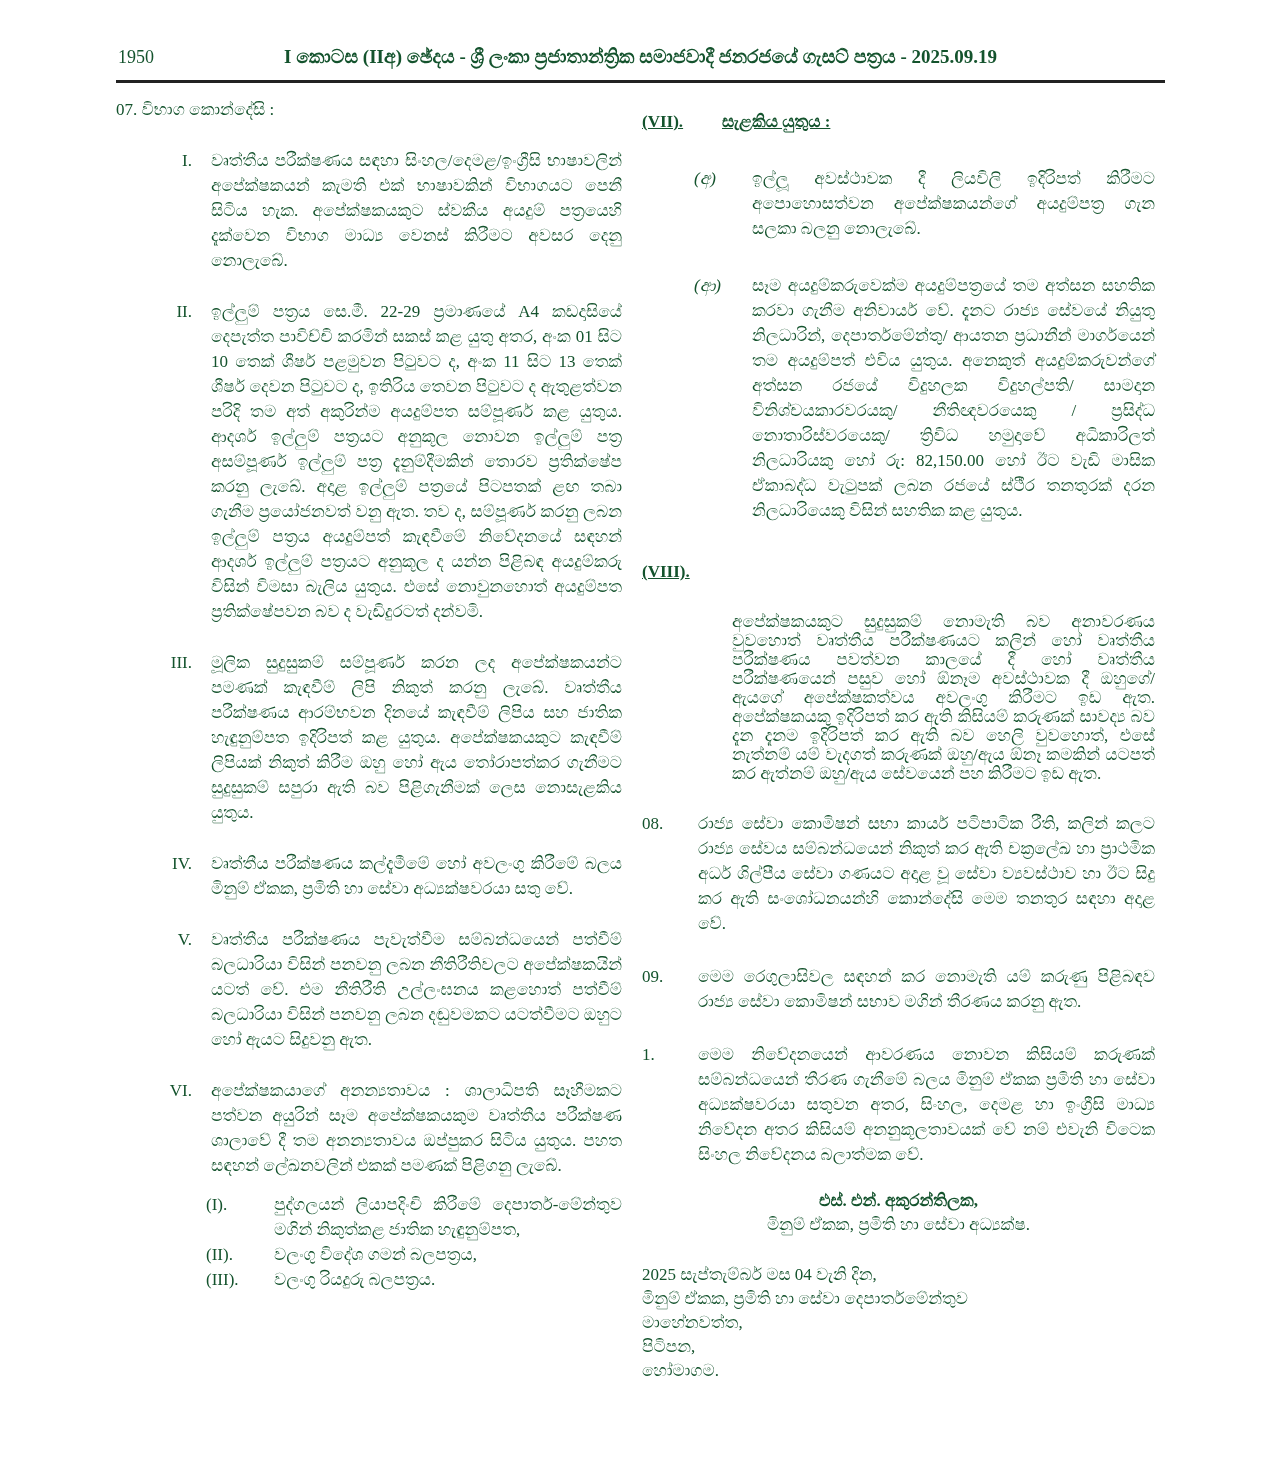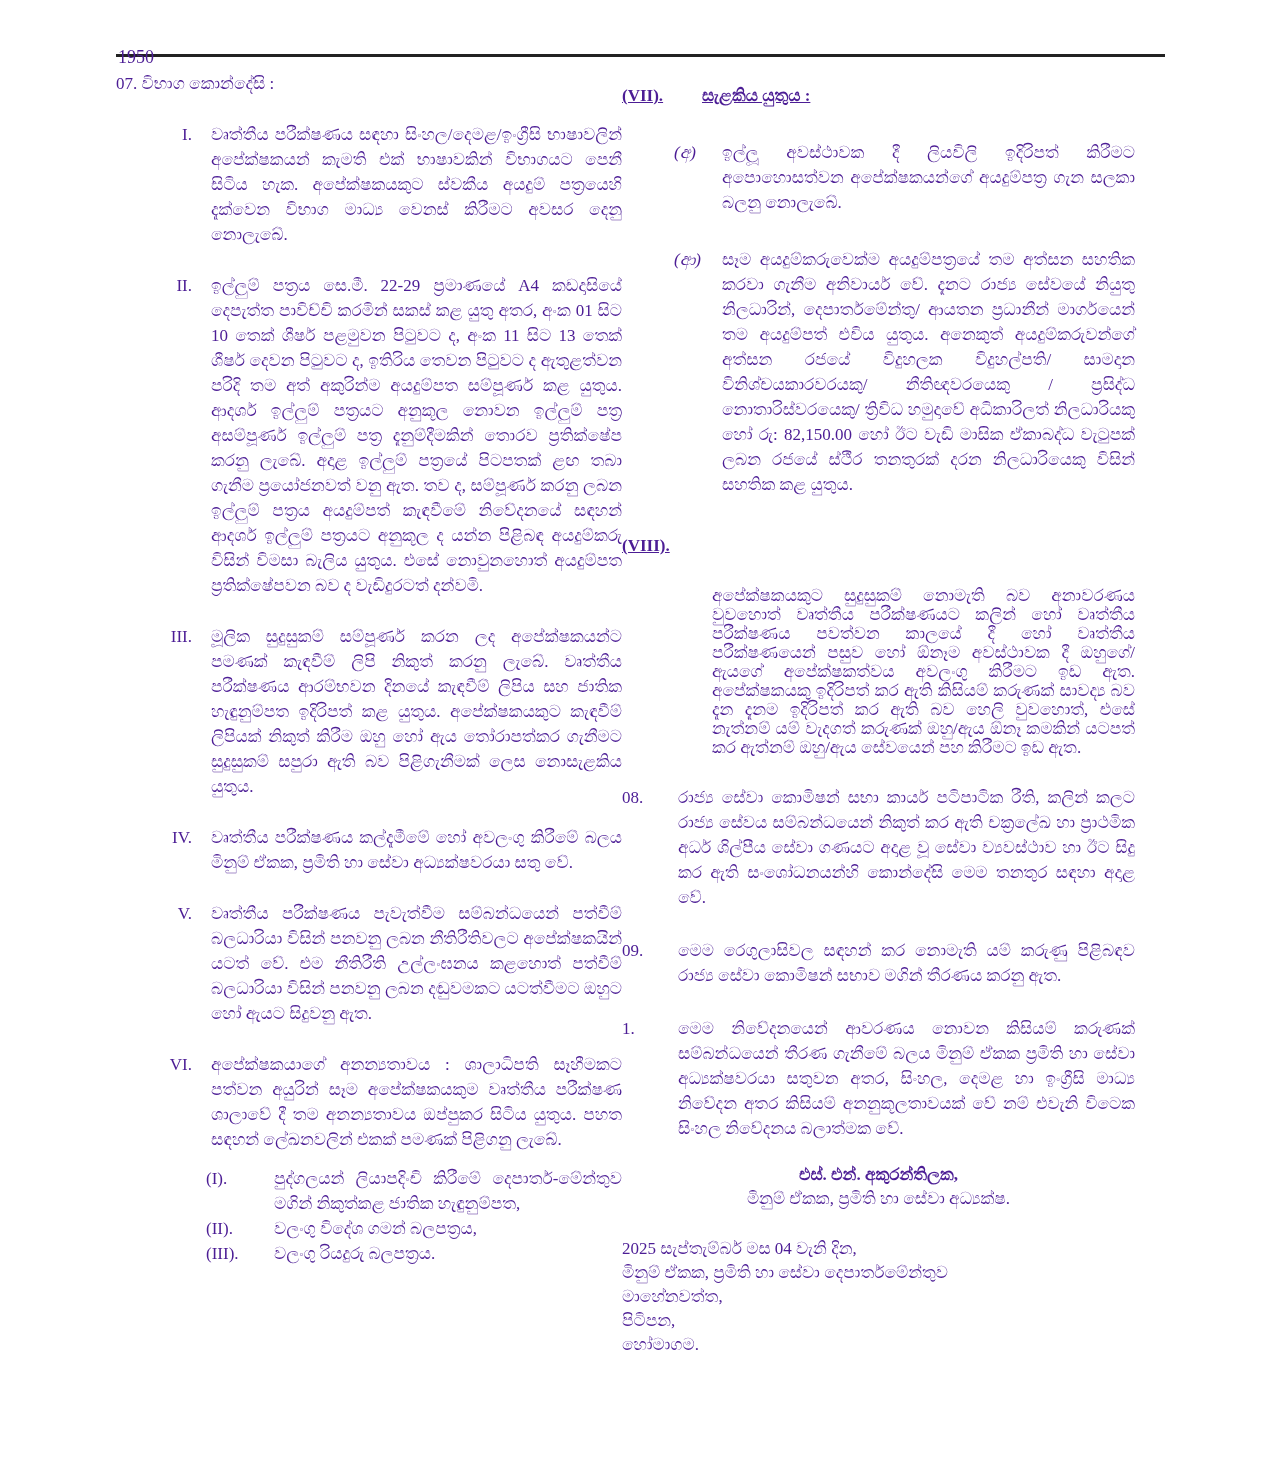--- a/index.html
+++ b/index.html
@@ -1,30 +1,30 @@
 <!DOCTYPE html>
 <html><head>
 <meta charset="utf-8">
 <style>
   html,body{margin:0;padding:0;background:#ffffff;}
   .page{
     position:relative;
     width:1275px;height:1477px;overflow:hidden;
-    background:#ffffff;color:#4c1d95;
+    background:#ffffff;color:#14532d;
     font-family:"Liberation Serif","DejaVu Serif",serif;
     font-size:17px;
     box-sizing:border-box;
     padding:44px 110px 30px 116px;
   }
   
   .masthead{position:relative;text-align:center;font-weight:bold;font-size:19px;line-height:26px;}
   .page-number{position:absolute;left:2px;top:0;font-weight:normal;font-size:18px;}
   .header-rule{border:0;border-top:3px solid #222;margin:10px 0 0 0;}
   
-  .columns{display:flex;margin-top:14px;align-items:flex-start;}
+  .columns{display:flex;gap:20px;margin-top:14px;align-items:flex-start;}
   .col{box-sizing:border-box;}
   .col-left{width:506px;}
   .col-right{width:513px;}
   .sec-heading{line-height:25px;}
   
   .item{display:flex;margin-top:26px;line-height:25px;}
   .item:first-of-type{margin-top:24px;}
   .item-label{flex:0 0 76px;text-align:right;}
   .item-text{flex:1;margin-left:19px;text-align:justify;}
   .italic-lead{}
@@ -33,36 +33,37 @@
   .sub-label{flex:0 0 54px;}
   .sub-text{flex:1;margin-left:14px;text-align:justify;}
   
   .heading-row{display:flex;font-weight:bold;line-height:25px;text-decoration:underline;}
   .vii-row{margin-top:12px;}
   .viii-row{margin-top:36px;}
   .heading-label{flex:0 0 80px;}
   .heading-text{flex:1;}
   .letter-item{display:flex;margin:32px 0 0 52px;line-height:25px;}
   .letter-label{flex:0 0 42px;font-style:italic;}
-  .letter-text{flex:1;margin-left:6px;text-align:justify;}
+  .letter-text{flex:1;margin-left:16px;text-align:justify;}
   .viii-body{margin:28px 0 0 90px;line-height:19px;text-align:justify;}
   .num-item{display:flex;margin-top:28px;line-height:25px;}
   .num-label{flex:0 0 44px;}
   .num-text{flex:1;margin-left:12px;text-align:justify;}
   .signature{margin-top:22px;text-align:center;line-height:24px;}
   .signature-name{font-weight:bold;}
   .issued{margin-top:26px;line-height:24px;}
 </style>
 </head>
 <body>
 
 <div class="page">
 
   <div class="masthead">
     <span class="page-number">1950</span>
+    <span>I කොටස (IIඅ) ඡේදය - ශ්‍රී ලංකා ප්‍රජාතාන්ත්‍රික සමාජවාදී ජනරජයේ ගැසට් පත්‍රය - 2025.09.19</span>
   </div>
   <hr class="header-rule">
 
   <div class="columns">
 
     <div class="col col-left">
       <div class="sec-heading">07. විභාග කොන්දේසි :</div>
 
       <div class="item">
         <div class="item-label">I.</div>

